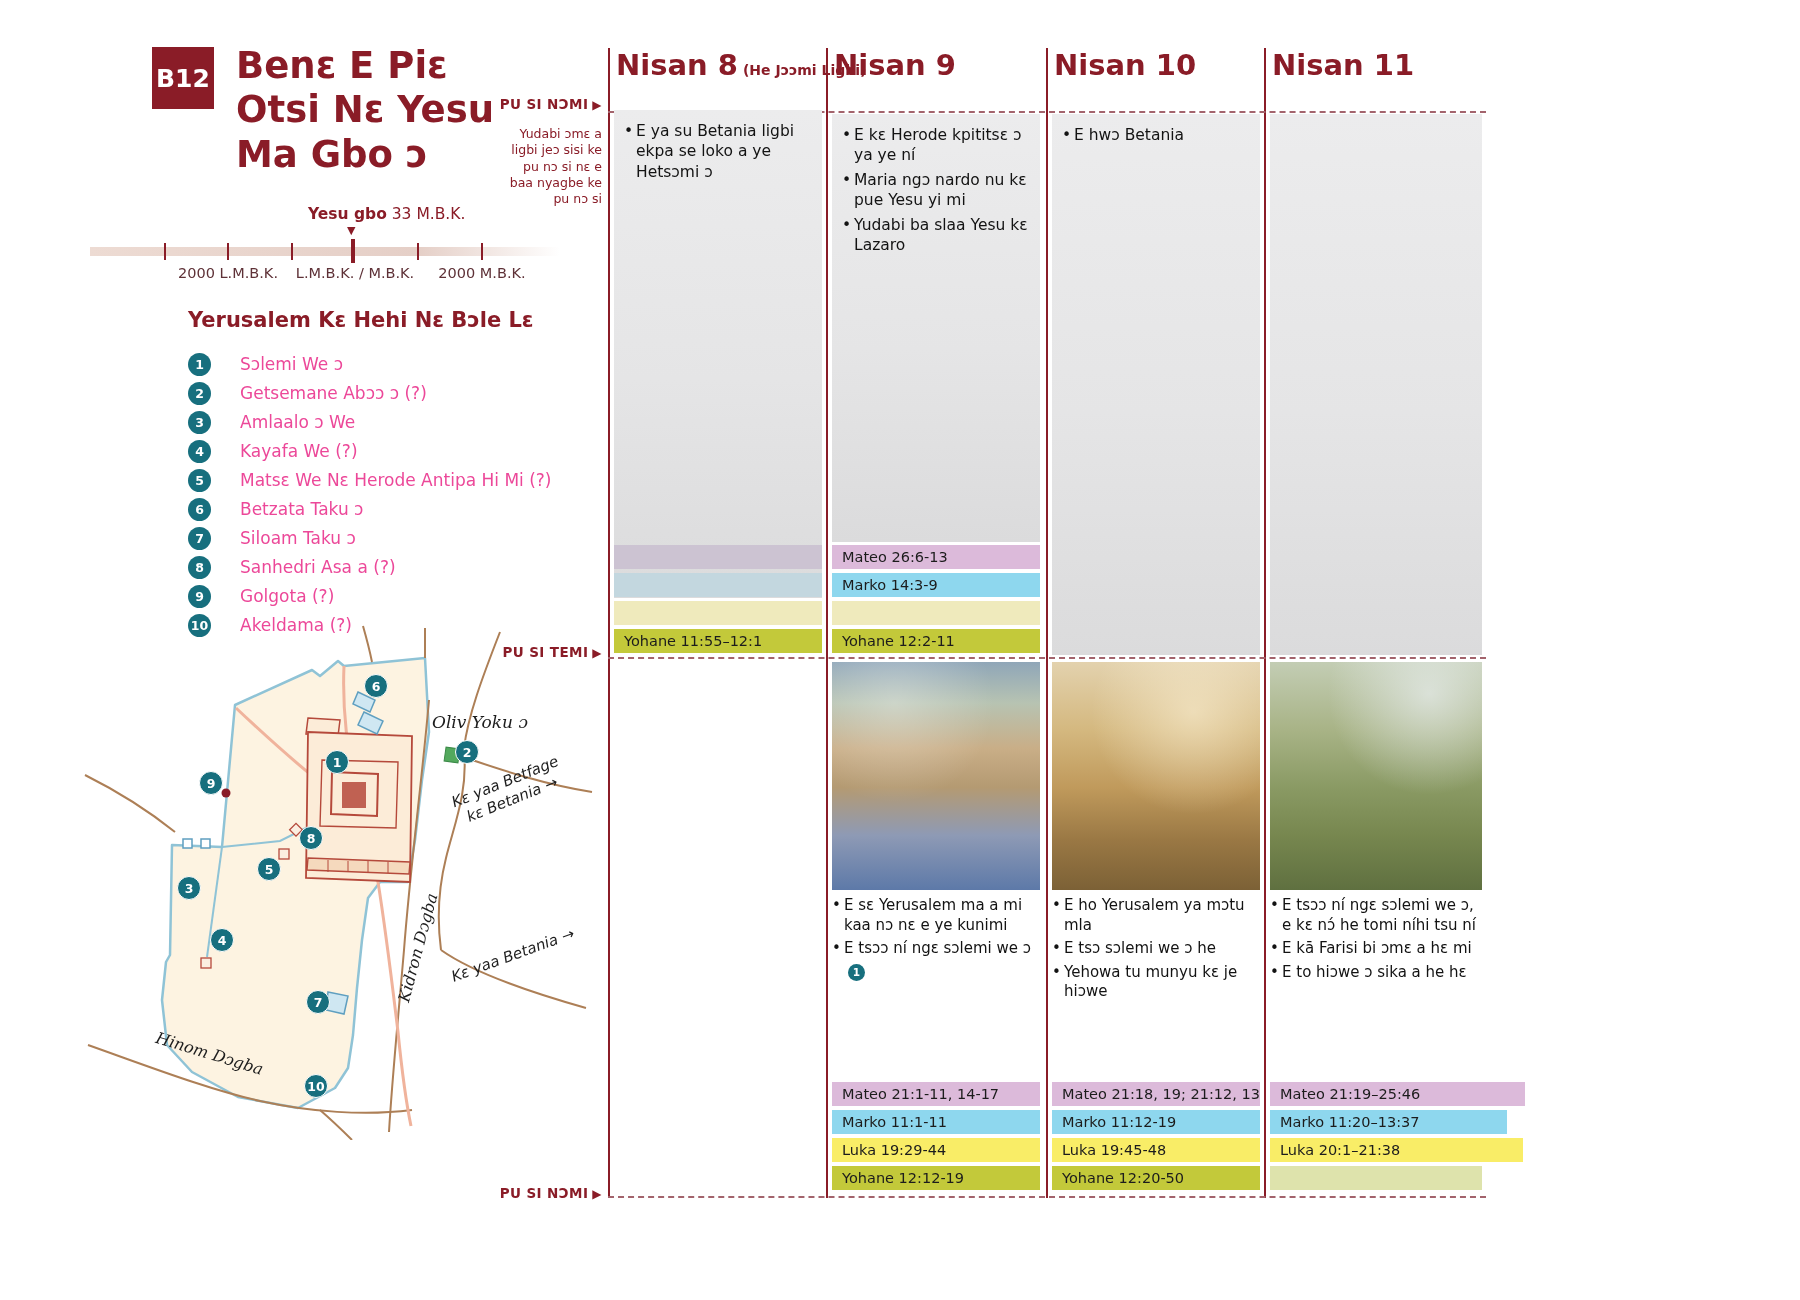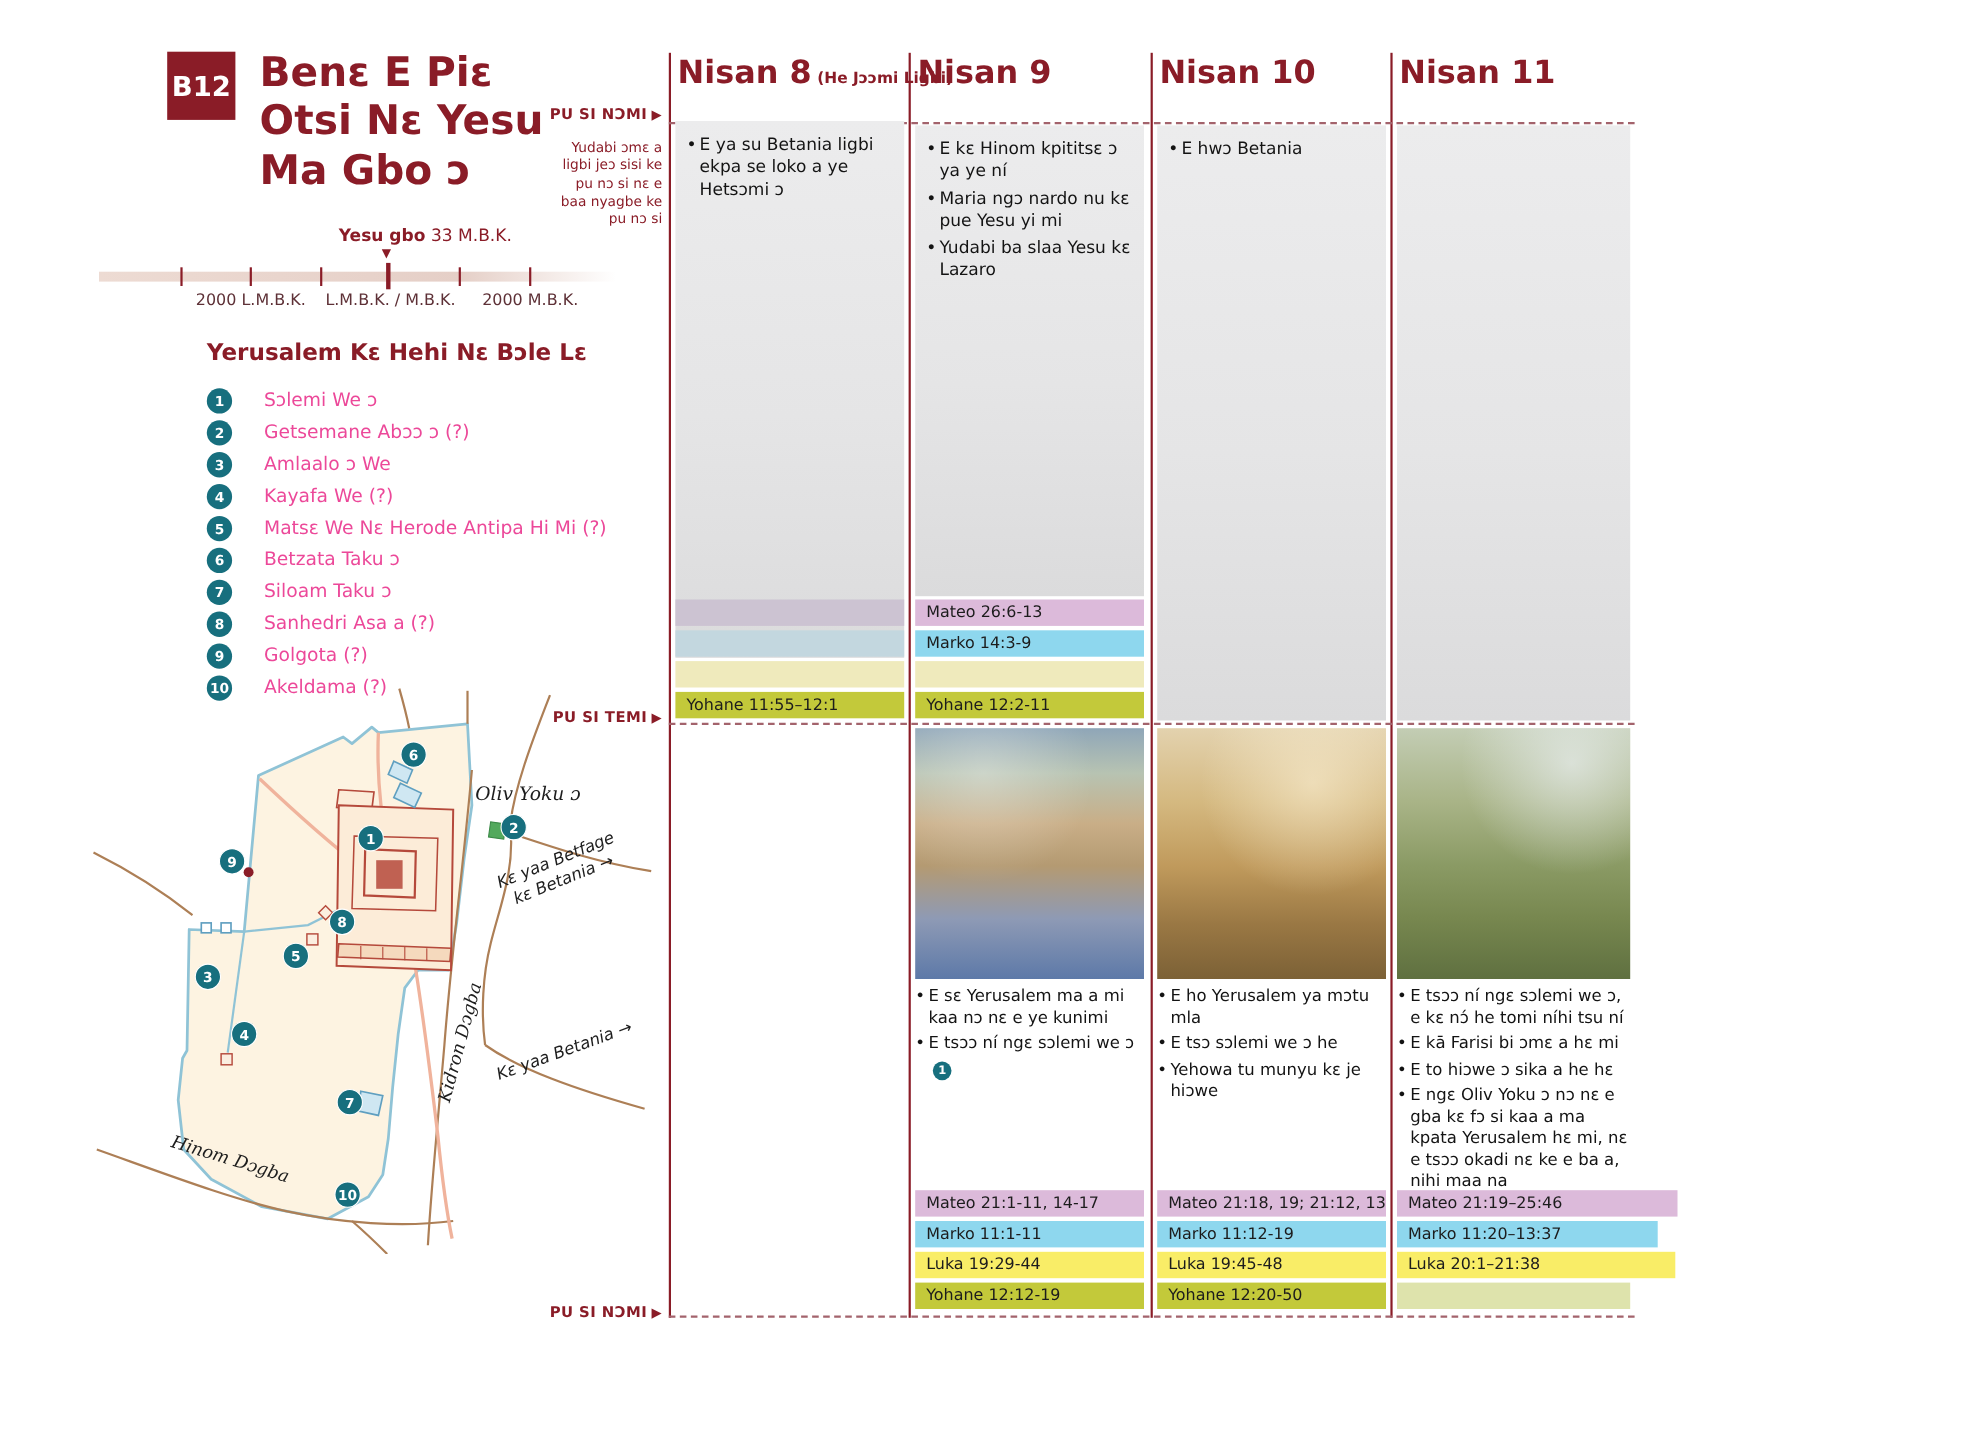--- a/index.html
+++ b/index.html
@@ -156,21 +156,21 @@
 
 <div class="abs graybox bullets" style="left:614px;top:110px;height:488px">
   <div class="b">E ya su Betania ligbi ekpa se loko a ye Hetsɔmi ɔ</div>
 </div>
 <div class="abs band mateo-muted" style="left:614px;top:545px"></div>
 <div class="abs band marko-muted" style="left:614px;top:573px"></div>
 <div class="abs band luka-pale" style="left:614px;top:601px"></div>
 <div class="abs band yohane" style="left:614px;top:629px">Yohane 11:55–12:1</div>
 
 <div class="abs graybox bullets" style="left:832px;top:114px;height:428px">
-  <div class="b">E kɛ Hinom kpititsɛ ɔ ya ye ní</div>
+  <div class="b">E kɛ Herode kpititsɛ ɔ ya ye ní</div>
   <div class="b">Maria ngɔ nardo nu kɛ pue Yesu yi mi</div>
   <div class="b">Yudabi ba slaa Yesu kɛ Lazaro</div>
 </div>
 <div class="abs band mateo" style="left:832px;top:545px">Mateo 26:6-13</div>
 <div class="abs band marko" style="left:832px;top:573px">Marko 14:3-9</div>
 <div class="abs band luka-pale" style="left:832px;top:601px"></div>
 <div class="abs band yohane" style="left:832px;top:629px">Yohane 12:2-11</div>
 <div class="abs illus illus-entry" style="left:832px;top:662px"></div>
 <div class="abs btext bullets" style="left:832px;top:896px">
   <div class="b">E sɛ Yerusalem ma a mi kaa nɔ nɛ e ye kunimi</div>
@@ -194,21 +194,20 @@
 <div class="abs band marko" style="left:1052px;top:1110px">Marko 11:12-19</div>
 <div class="abs band luka" style="left:1052px;top:1138px">Luka 19:45-48</div>
 <div class="abs band yohane" style="left:1052px;top:1166px">Yohane 12:20-50</div>
 
 <div class="abs graybox" style="left:1270px;top:114px;height:541px;width:212px"></div>
 <div class="abs illus illus-olivet" style="left:1270px;top:662px;width:212px"></div>
 <div class="abs btext bullets" style="left:1270px;top:896px;width:212px">
   <div class="b">E tsɔɔ ní ngɛ sɔlemi we ɔ, e kɛ nɔ́ he tomi níhi tsu ní</div>
   <div class="b">E kā Farisi bi ɔmɛ a hɛ mi</div>
   <div class="b">E to hiɔwe ɔ sika a he hɛ</div>
-  <div class="b">E ngɛ Oliv Yoku ɔ nɔ nɛ e gba kɛ fɔ si kaa a ma kpata Yerusalem hɛ mi, nɛ e tsɔɔ okadi nɛ ke e ba a, nihi maa na</div>
 </div>
 <div class="abs band mateo" style="left:1270px;top:1082px;width:255px">Mateo 21:19–25:46</div>
 <div class="abs band marko" style="left:1270px;top:1110px;width:237px">Marko 11:20–13:37</div>
 <div class="abs band luka" style="left:1270px;top:1138px;width:253px">Luka 20:1–21:38</div>
 <div class="abs band yohane-pale" style="left:1270px;top:1166px;width:212px"></div>
 
 <div class="abs map-wrap">
   <svg width="530" height="520" viewBox="0 0 530 520">
 
     <path d="M155,85 L232,50 L240,56 L258,41 L264,46 L345,38 L349,112 L342,160 L335,220 L328,262

